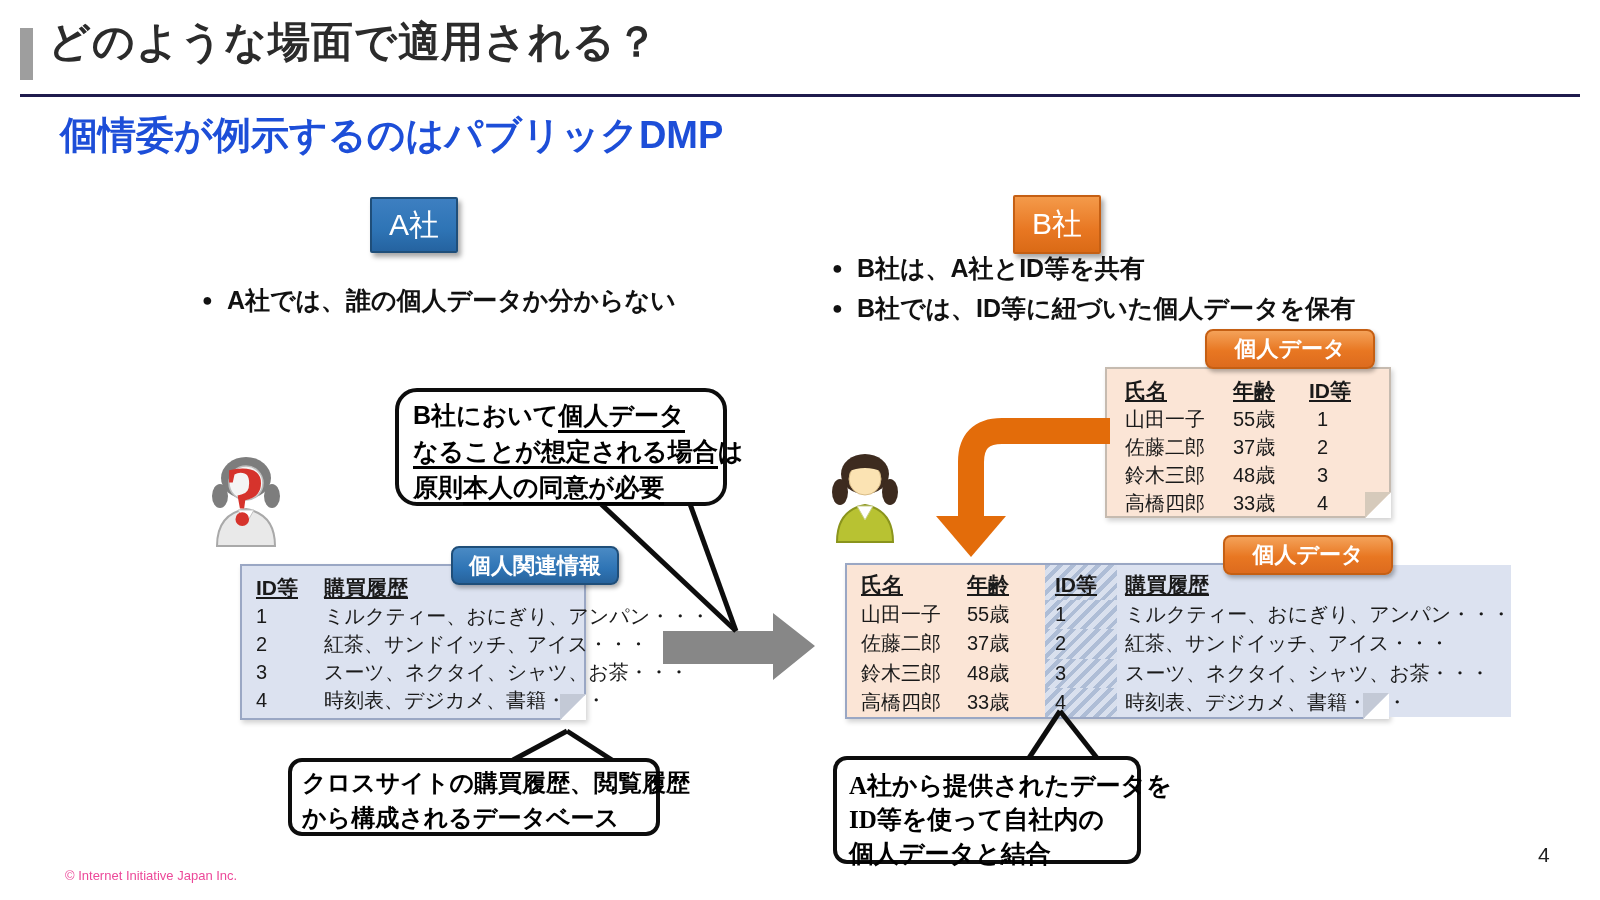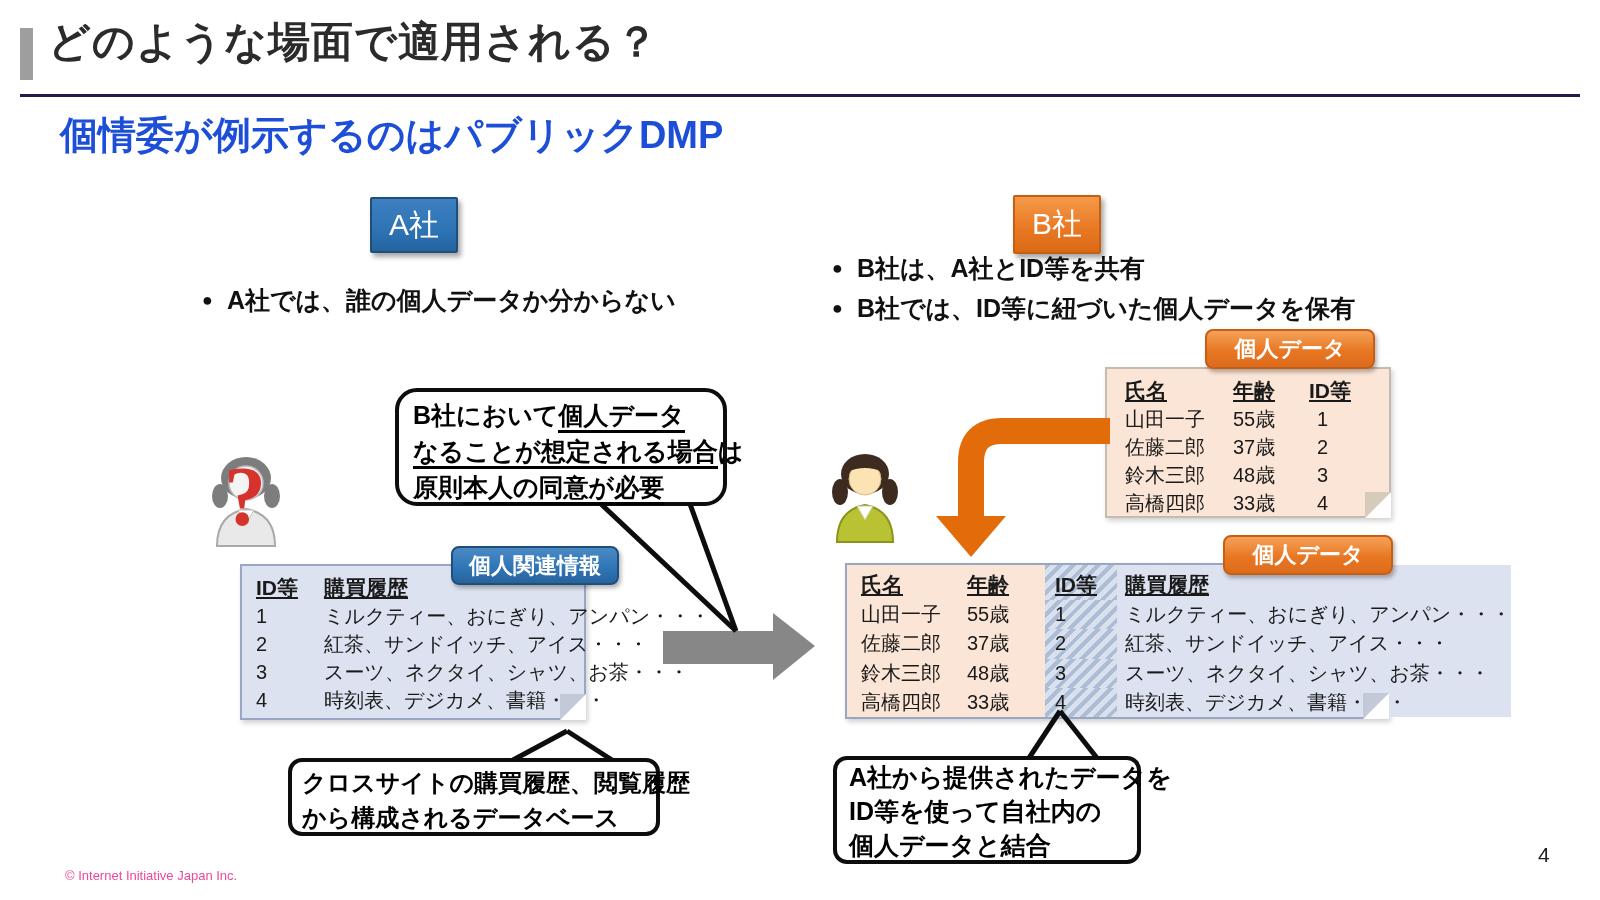--- a/index.html
+++ b/index.html
@@ -60,21 +60,21 @@
 
   
   .bubble{position:absolute;left:395px;top:388px;width:332px;height:118px;background:#fff;border:4px solid #0d0d0d;border-radius:22px;z-index:4;padding:5px 0 0 14px;box-sizing:border-box;}
   .bubble .bl{font-size:25px;font-weight:bold;line-height:36px;color:#000;white-space:nowrap;}
   .ul{border-bottom:3px solid #000;padding-bottom:1px;}
 
   .callout{position:absolute;background:#fff;border:4px solid #0d0d0d;border-radius:14px;z-index:4;box-sizing:border-box;}
   .callout .cl{font-size:24px;font-weight:bold;color:#000;white-space:nowrap;}
   .callout-a{left:288px;top:758px;width:372px;height:78px;padding:3px 0 0 10px;}
   .callout-a .cl{line-height:35px;}
-  .callout-b{left:833px;top:756px;width:308px;height:108px;padding:0 0 0 12px;}
+  .callout-b{left:833px;top:756px;width:308px;height:108px;padding:9px 0 0 12px;font-family:Liberation Serif, serif;}
   .callout-b .cl{line-height:34px;font-size:25px;}
 
   
   .person{position:absolute;z-index:2;}
   .person-a{left:205px;top:452px;}
   .person-b{left:827px;top:450px;}
   .qmark{position:absolute;left:224px;top:448px;z-index:3;font-size:84px;font-weight:bold;color:#d6332c;font-family:"Liberation Serif","DejaVu Serif",serif;}
 
   
   .overlay{position:absolute;left:0;top:0;z-index:2;pointer-events:none;}

